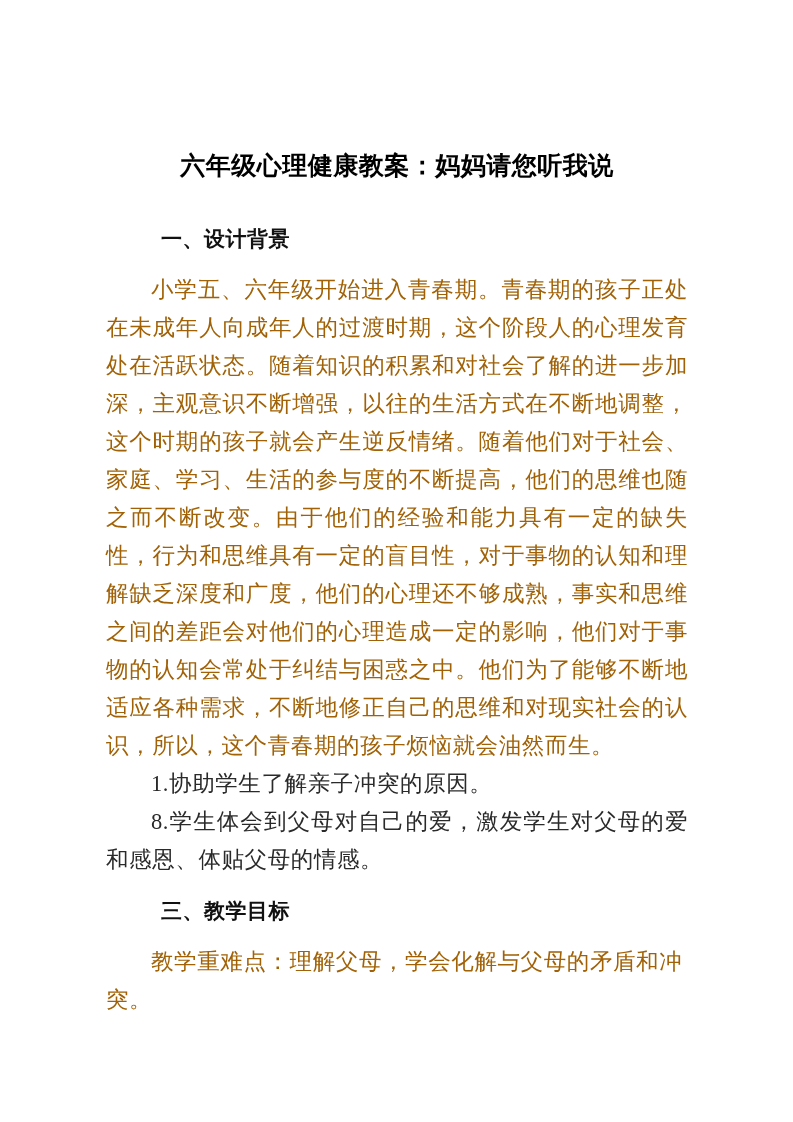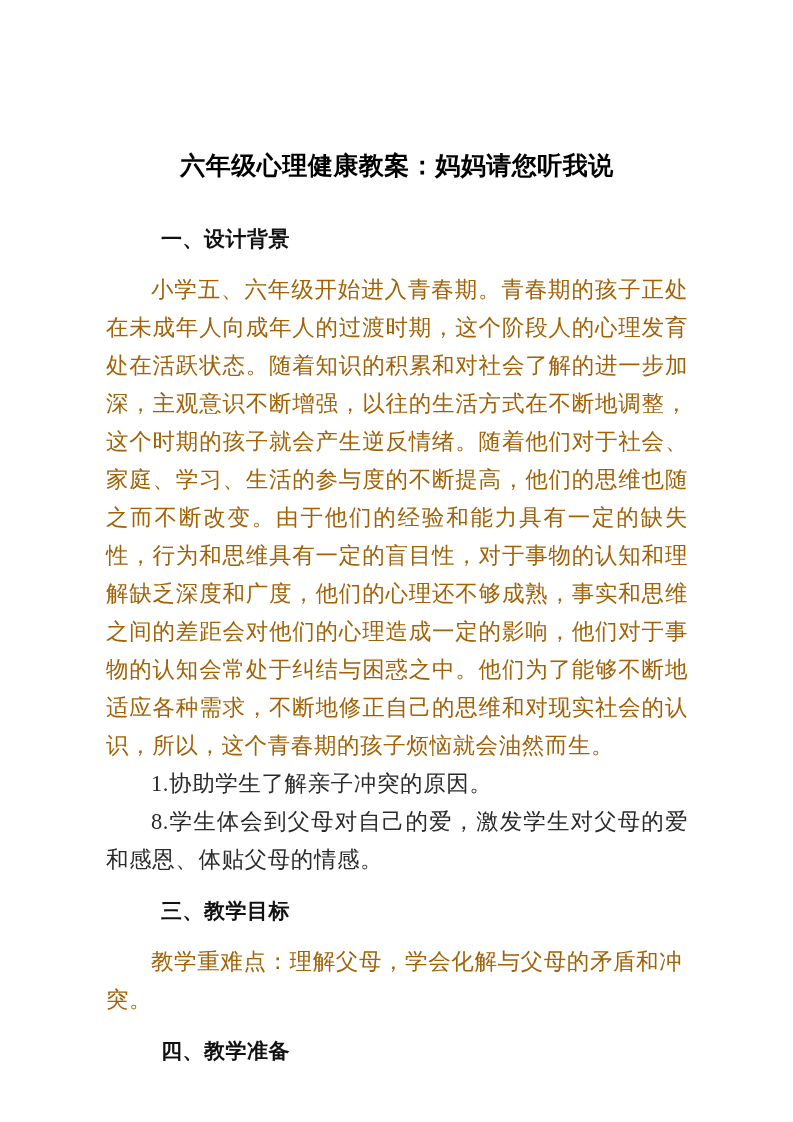--- a/index.html
+++ b/index.html
@@ -89,16 +89,15 @@
 
     <p class="list-item">1.协助学生了解亲子冲突的原因。</p>
 
 
     <p class="list-item">8.学生体会到父母对自己的爱，激发学生对父母的爱和感恩、体贴父母的情感。</p>
 
     <h2 class="section-heading">三、教学目标</h2>
 
     <p class="para para-last-left">教学重难点：理解父母，学会化解与父母的矛盾和冲突。</p>
 
-    <h2 class="section-heading">四、教学准备</h2>
 
   </div>
 </div>
 
 </body></html>

